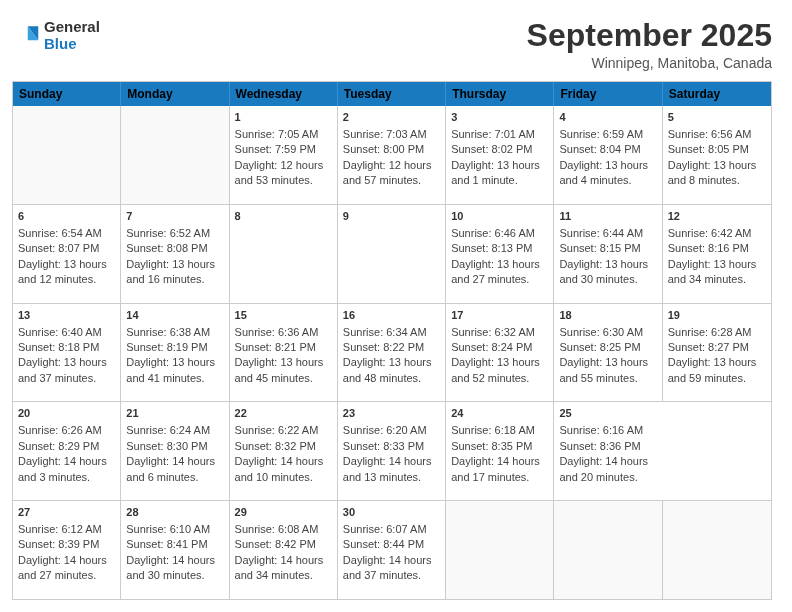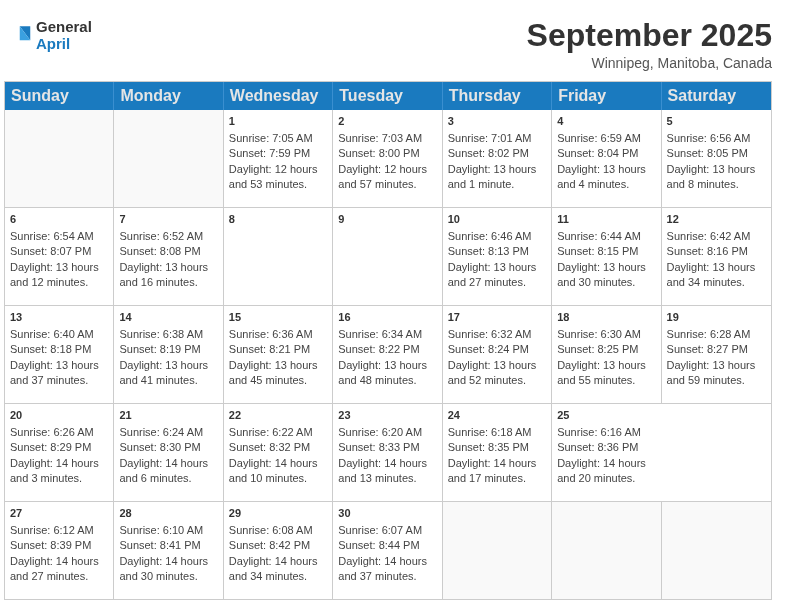--- a/index.html
+++ b/index.html
@@ -6,21 +6,21 @@
     body {
       width: 792px;
       height: 612px;
       background: #fff;
       font-family: Arial, Helvetica, sans-serif;
       overflow: hidden;
     }
     .page {
       width: 792px;
       height: 612px;
-      padding: 18px 20px 12px 4px;
+      padding: 18px 20px 12px 12px;
       display: flex;
       flex-direction: column;
     }
     .header {
       display: flex;
       justify-content: space-between;
       align-items: flex-start;
       margin-bottom: 10px;
     }
     .logo {
@@ -52,22 +52,22 @@
       display: flex;
       flex-direction: column;
       border: 1px solid #ccc;
     }
     .cal-header-row {
       display: grid;
       grid-template-columns: repeat(7, 1fr);
       background: #1a7abf;
     }
     .cal-header-cell {
-      color: #e5e5e5;
-      font-size: 16px;
+      color: #000000;
+      font-size: 12px;
       font-weight: bold;
       padding: 5px 6px;
       border-right: 1px solid #3a8fd0;
       text-align: left;
     }
     .cal-header-cell:last-child { border-right: none; }
     .cal-body {
       flex: 1;
       display: flex;
       flex-direction: column;
@@ -109,21 +109,21 @@
 <div class="page">
   <div class="header">
     <div class="logo">
       <svg class="logo-icon" viewBox="0 0 32 32">
         <rect x="0" y="0" width="32" height="32" rx="3" fill="#fff"></rect>
         <polygon points="18,6 30,6 30,22" fill="#1a7abf"></polygon>
         <polygon points="18,6 30,22 18,22" fill="#3aa0e0"></polygon>
       </svg>
       <div>
         <div style="font-size:15px;font-weight:bold;color:#333;">General</div>
-        <div style="font-size:15px;font-weight:bold;color:#1a7abf;">April</div>
+        <div style="font-size:15px;font-weight:bold;color:#1a7abf;">Blue</div>
       </div>
     </div>
     <div class="title-block">
       <div class="main-title">September 2025</div>
       <div class="subtitle">Winnipeg, Manitoba, Canada</div>
     </div>
   </div>
 
   <div class="calendar">
     <div class="cal-header-row">

